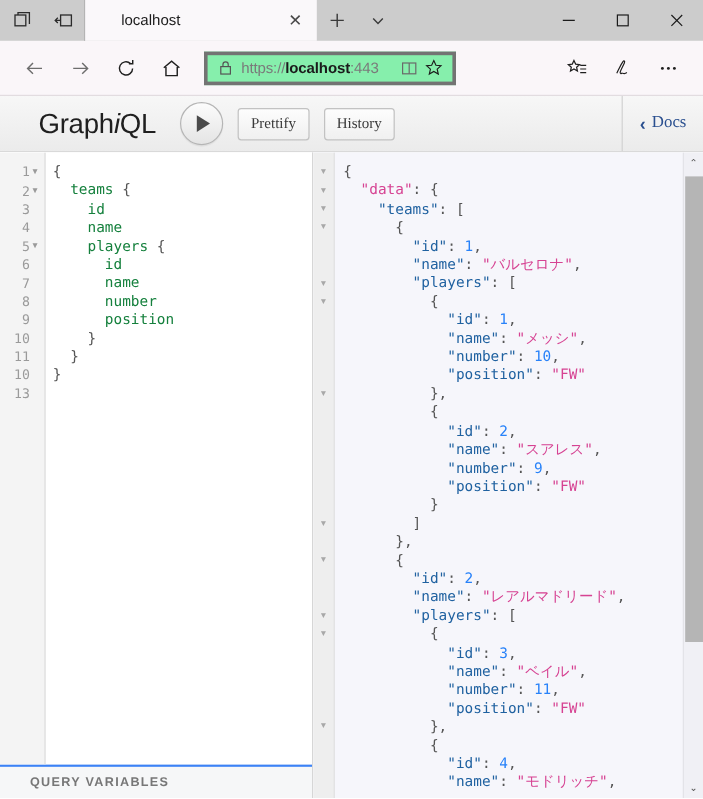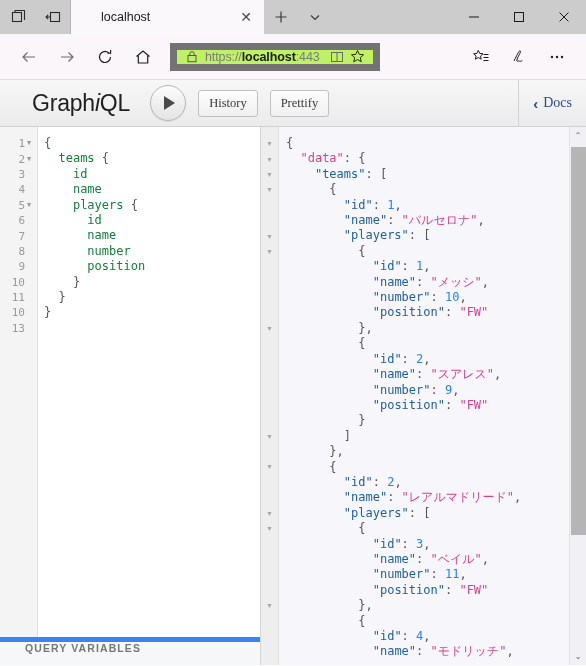--- a/index.html
+++ b/index.html
@@ -95,22 +95,22 @@
   .nav-btn {
     width: 38px; height: 38px;
     display: flex; align-items: center; justify-content: center;
     color: #6d6d6d;
   }
   .nav-btn.dark { color: #1f1f1f; }
   .addressbar {
     flex: 1;
     height: 28px;
     margin: 0 8px;
-    background: #bef264;
-    border: 7px solid #737373;
+    background: #86efac;
+    border: 3px solid #737373;
     display: flex;
     align-items: center;
     padding: 0 6px;
     box-sizing: border-box;
     max-width: 210px;
   }
   .lock-ic {
     width: 18px; height: 18px;
     display: flex; align-items: center; justify-content: center;
     color: #555;
@@ -266,22 +266,23 @@
     font-family: "DejaVu Sans Mono", monospace;
     font-size: 12px;
     line-height: 15.4px;
     white-space: pre;
     color: #555;
     overflow: hidden;
   }
   .qv-bar {
     height: 28px;
     background: #f6f7f8;
-    border-top: 5px solid #3b82f6;
-    display: flex;
+    border-top: 2px solid #3b82f6;
+    display: flex;
+    align-items: center;
     padding-left: 25px;
     box-sizing: border-box;
   }
   .qv-label {
     font-size: 10.5px;
     font-weight: 700;
     letter-spacing: 1.1px;
     color: #777777;
     font-family: "Liberation Sans", sans-serif;
   }
@@ -479,22 +480,22 @@
         </svg>
     </div>
   </div>
 </div>
 
 <div class="gql-topbar">
   <div class="gql-logo"><span>Graph</span><span class="i">i</span><span>QL</span></div>
   <div class="exec-btn">
     <div class="tri"></div>
   </div>
+  <div class="tb-btn">Prettify</div>
   <div class="tb-btn">History</div>
-  <div class="tb-btn">Prettify</div>
   <div class="docs-wrap">
     <span class="docs-chev">‹</span>
     <span class="docs-label">Docs</span>
   </div>
 </div>
 
 <div class="gql-body">
 
   <div class="pane-left">
     <div class="editor">

